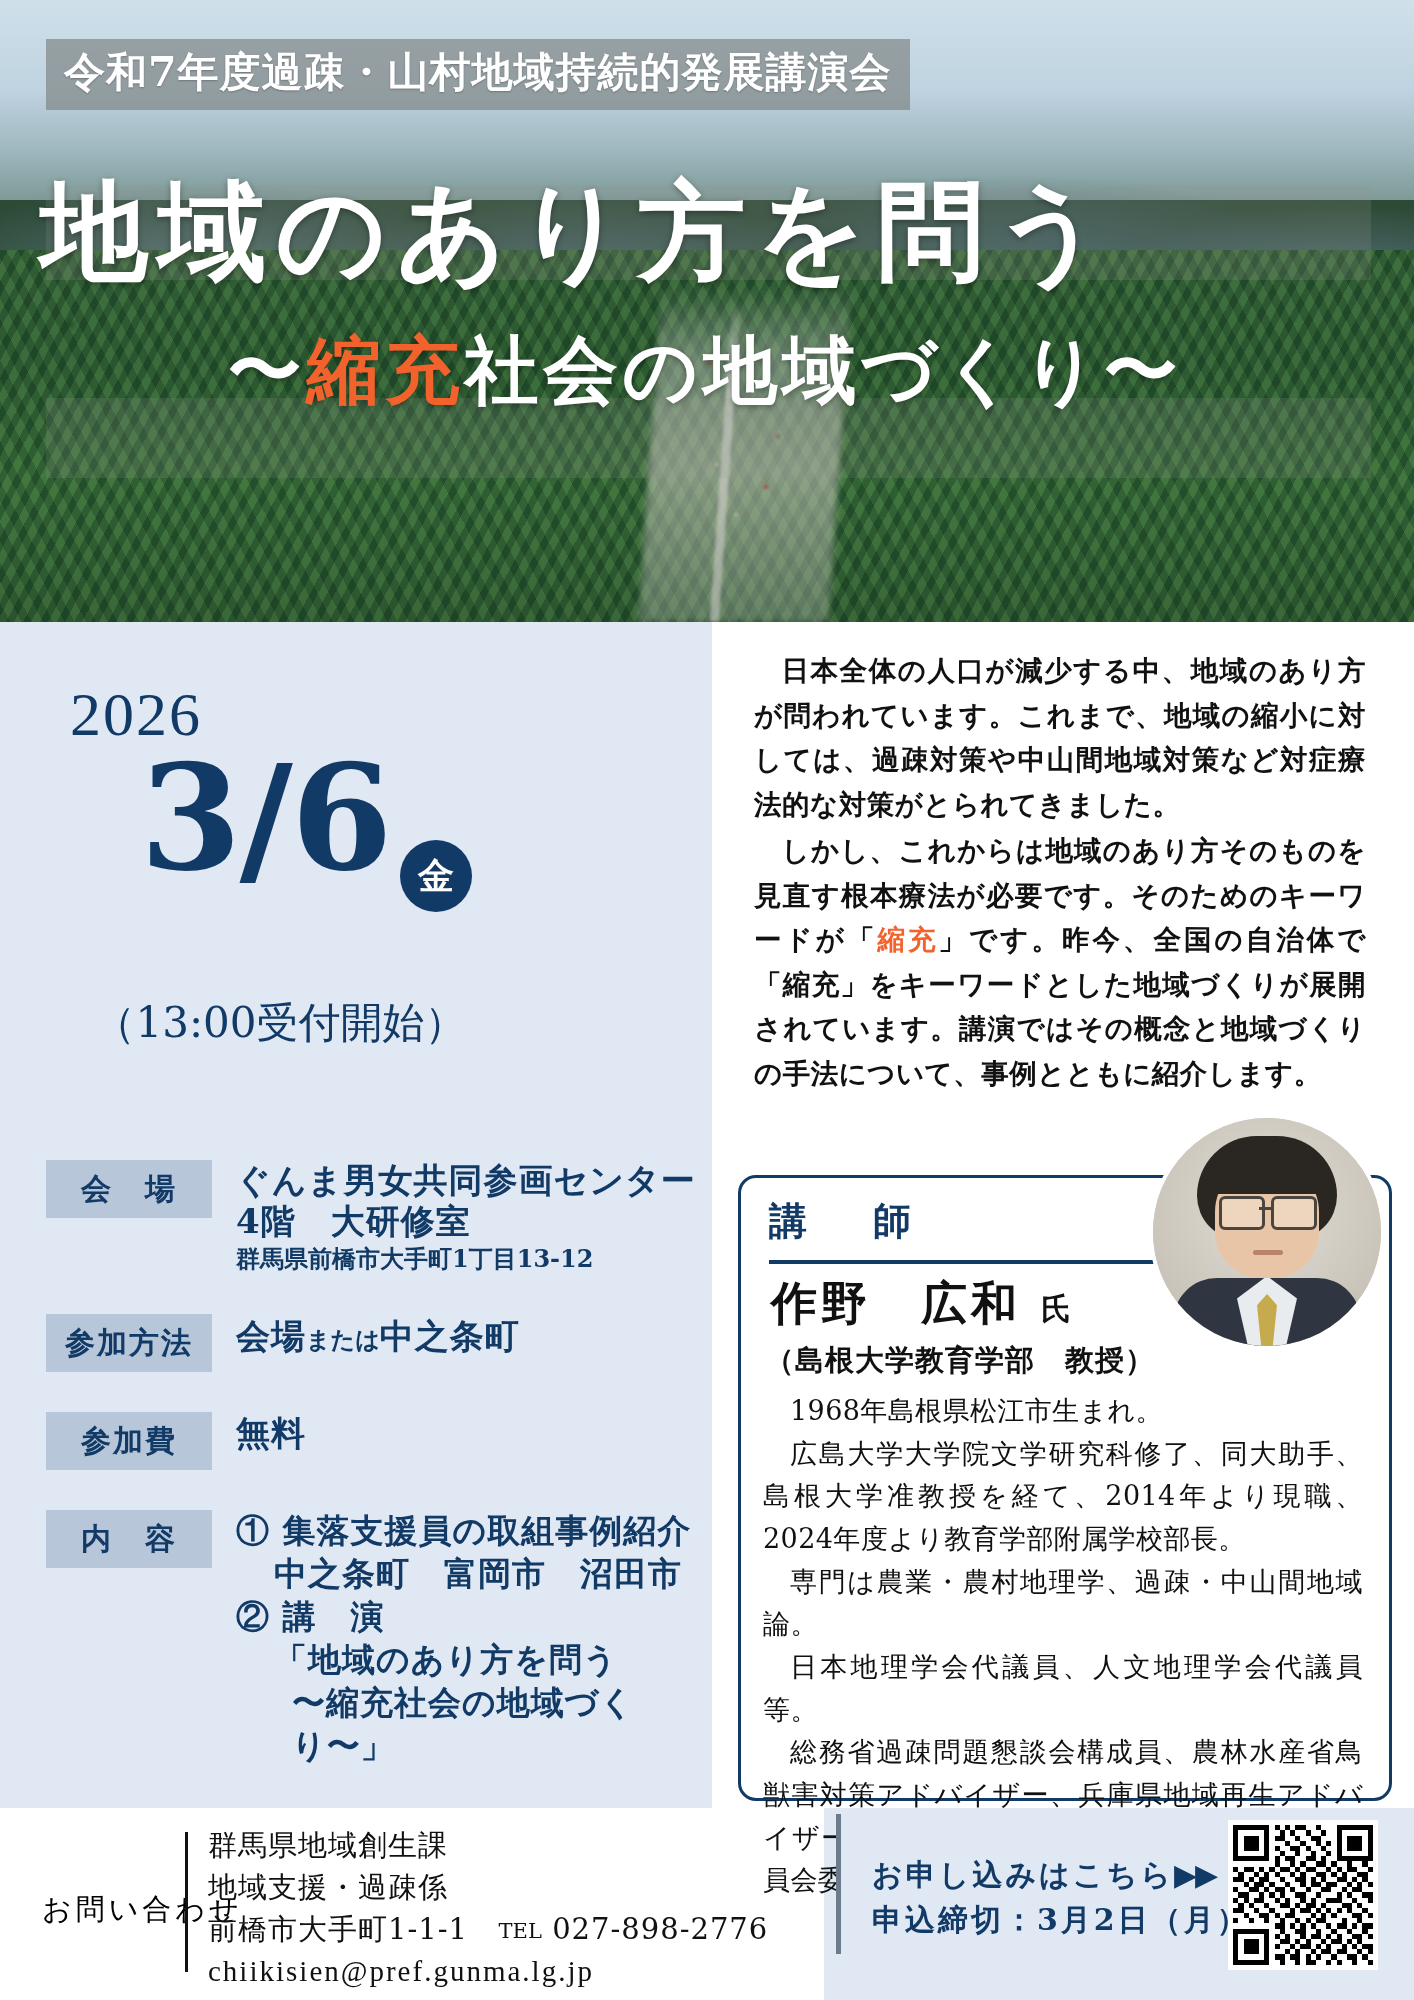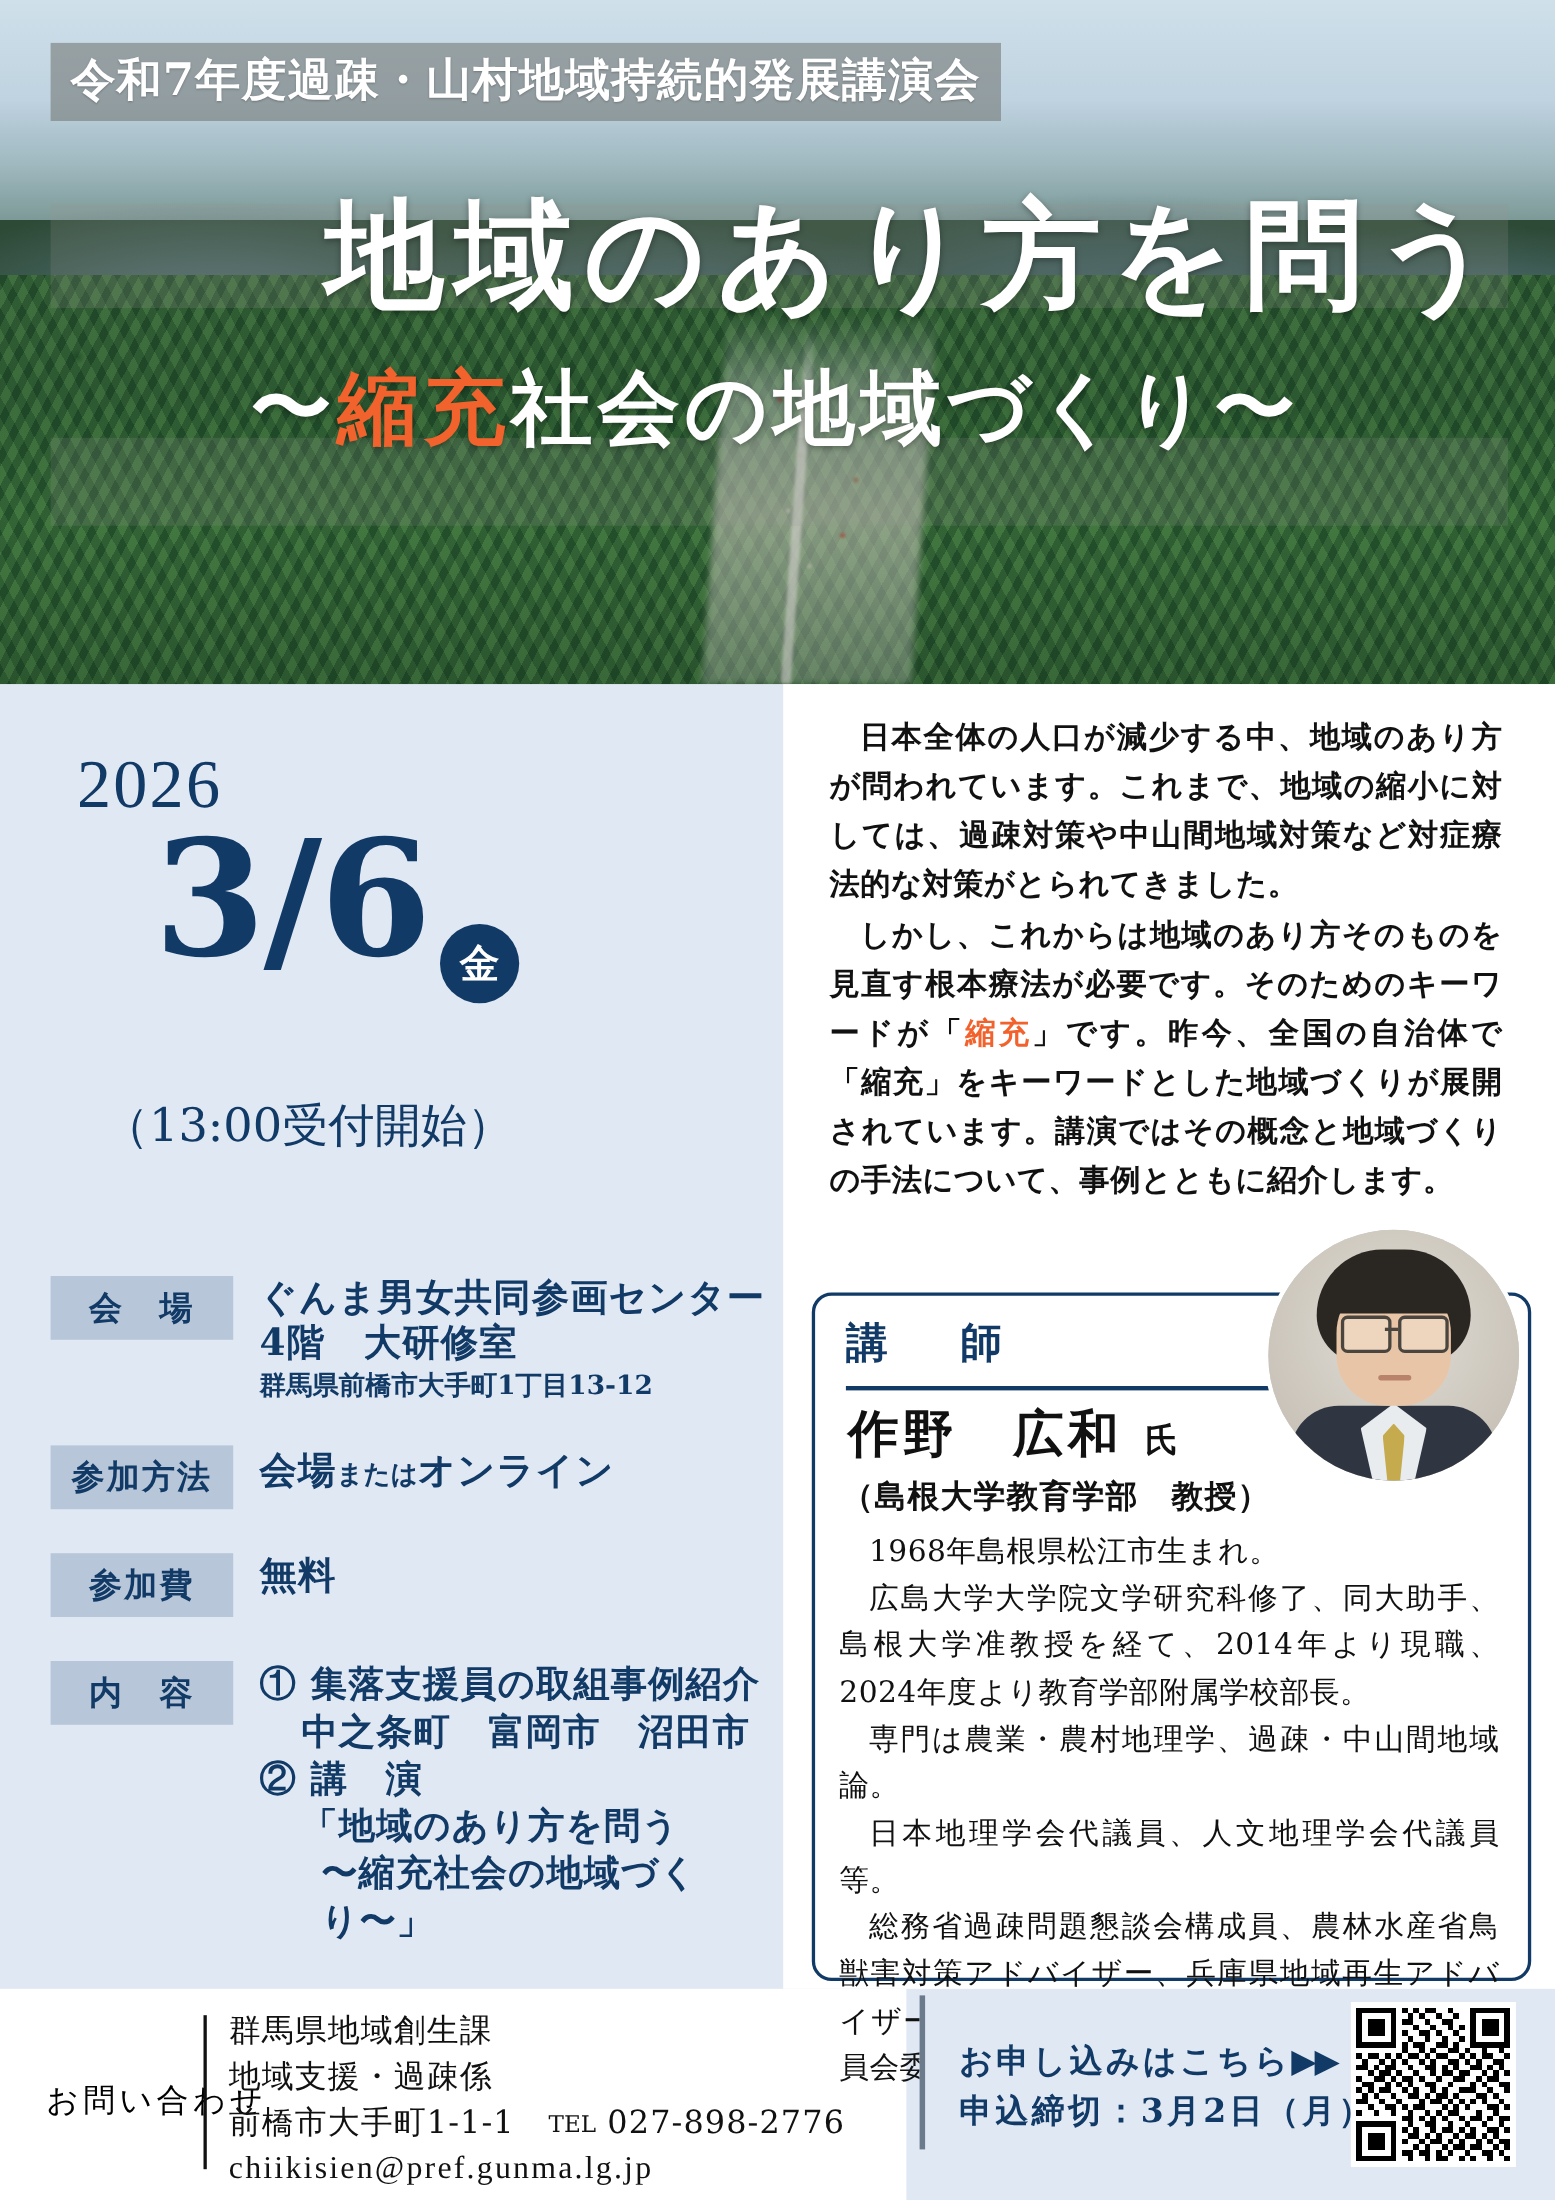--- a/index.html
+++ b/index.html
@@ -85,21 +85,21 @@
     text-shadow:0 1px 2px rgba(0,0,0,.25);
   }
 
   
   .title-band{
     position:absolute;left:46px;top:185px;width:1325px;height:95px;
     background:rgba(150,150,145,.20);
   }
   .title-main{
     position:absolute;left:40px;top:160px;width:1330px;
-    text-align:right;
+    text-align:left;
     font-family:"DejaVu Serif","Liberation Serif",serif;
     font-weight:bold;
     font-size:108px;
     letter-spacing:10px;
     color:#ffffff;
     text-shadow:0 2px 6px rgba(0,0,0,.35);
     white-space:nowrap;
   }
   .title-band2{
     position:absolute;left:46px;top:398px;width:1325px;height:80px;
@@ -333,21 +333,21 @@
       <div class="info-label">会　場</div>
       <div class="info-val">
         <div class="v-lg">ぐんま男女共同参画センター</div>
         <div class="v-lg">4階　大研修室</div>
         <div class="v-sm">群馬県前橋市大手町1丁目13-12</div>
       </div>
     </div>
 
     <div class="info-row">
       <div class="info-label">参加方法</div>
-      <div class="info-val v-mix"><span>会場</span><span class="small">または</span><span>オンライン</span></div>
+      <div class="info-val v-mix"><span>会場</span><span class="small">または</span><span>中之条町</span></div>
     </div>
 
     <div class="info-row">
       <div class="info-label">参加費</div>
       <div class="info-val v-md">無料</div>
     </div>
 
     <div class="info-row">
       <div class="info-label">内　容</div>
       <div class="info-val content-list">

